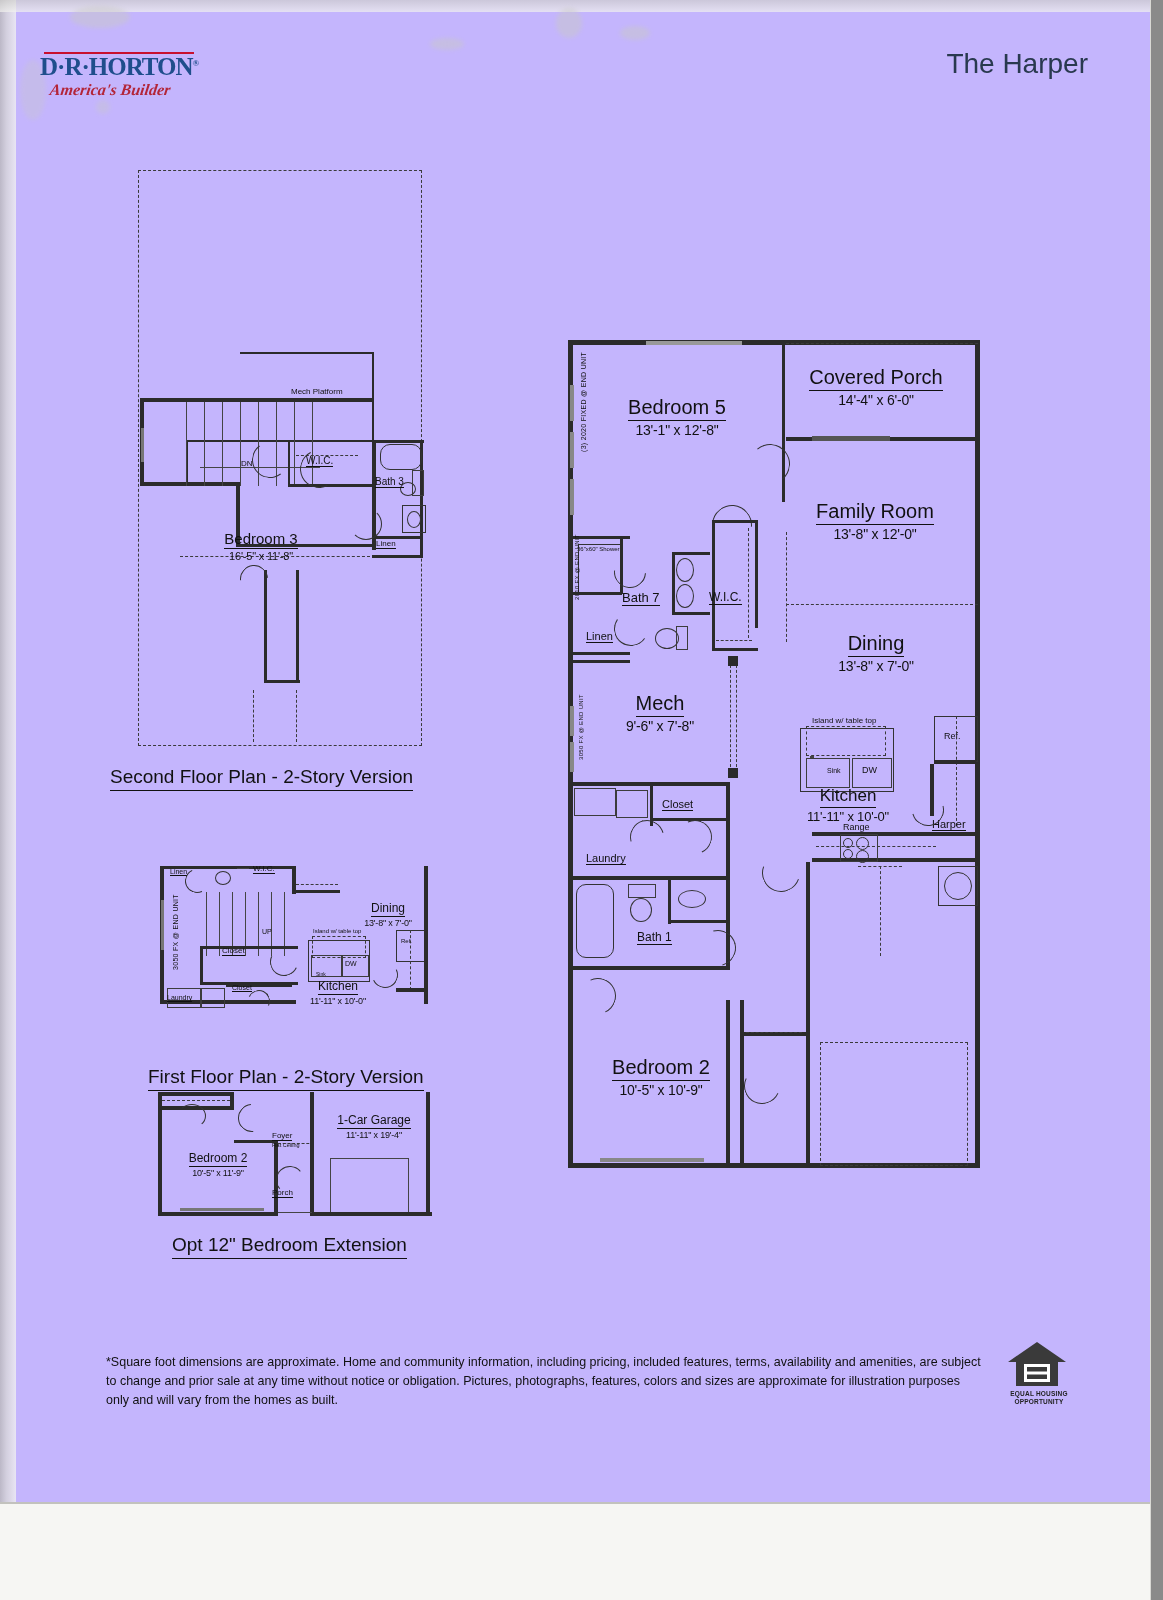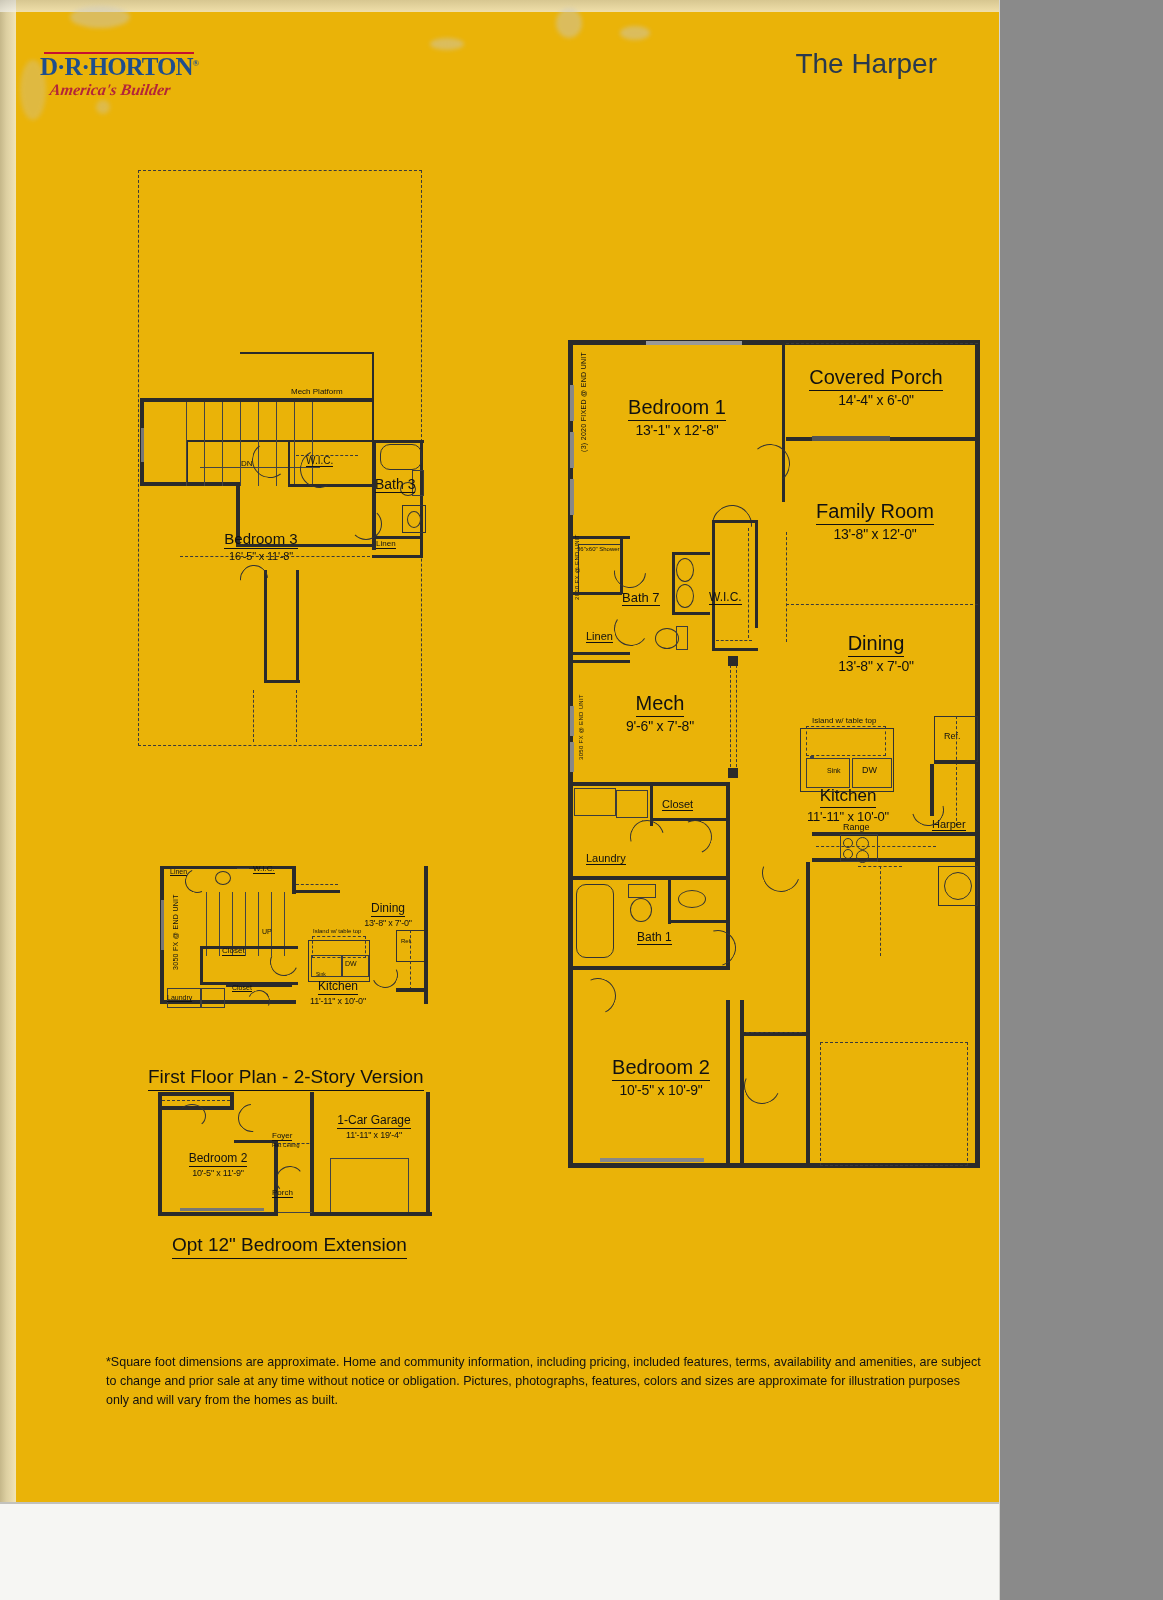--- a/index.html
+++ b/index.html
@@ -1,18 +1,18 @@
 <!DOCTYPE html>
 <html><head>
 <meta charset="utf-8">
 <style>
   html,body{margin:0;padding:0;background:#8a8a8a;}
   body{font-family:"Liberation Sans",sans-serif;}
   .page{
-    position:relative;width:999px;height:1600px;background:#eab308;overflow:hidden;
+    position:relative;width:1150px;height:1600px;background:#c4b5fd;overflow:hidden;
     box-shadow:0 0 0 1px #d8d8d4;
     text-decoration:underline;
   }
   
   .scan-edge-left{position:absolute;left:0;top:0;width:16px;height:1600px;
     background:linear-gradient(90deg,#b9b9b5 0%,#d8d8d4 40%,#f4f4f1 100%);opacity:.75;}
   .scan-edge-top{position:absolute;left:0;top:0;width:1163px;height:12px;
     background:linear-gradient(180deg,#cfcfcb 0%,#f2f2ef 100%);opacity:.7;}
   .scan-bottom-line{position:absolute;left:0;top:1502px;width:1163px;height:2px;background:#c2c2bd;}
   .scan-bottom-fill{position:absolute;left:0;top:1504px;width:1163px;height:96px;background:#f6f6f3;}
@@ -121,41 +121,42 @@
     <div class="tag tag-u" style="left:306px;top:455px;font-size:10px;">W.I.C.</div>
     <div class="door" style="left:252px;top:442px;width:34px;height:34px;transform:rotate(8deg);"></div>
     <div class="door" style="left:300px;top:450px;width:36px;height:36px;transform:rotate(18deg);"></div>
 
     <div class="wall" style="left:372px;top:440px;width:4px;height:110px;"></div>
     <div class="wall" style="left:372px;top:440px;width:52px;height:3px;"></div>
     <div class="wall" style="left:420px;top:440px;width:3px;height:118px;"></div>
     <div class="rrect" style="left:380px;top:444px;width:40px;height:24px;"></div>
     <div class="oval" style="left:400px;top:482px;width:14px;height:12px;"></div>
     <div class="boxthin" style="left:412px;top:470px;width:10px;height:24px;"></div>
-    <div class="tag tag-u" style="left:375px;top:476px;font-size:14px;">Bath 3</div>
+    <div class="tag tag-u" style="left:375px;top:476px;font-size:10px;">Bath 3</div>
     <div class="box" style="left:402px;top:505px;width:22px;height:26px;"></div>
     <div class="oval" style="left:407px;top:511px;width:12px;height:15px;"></div>
     <div class="wall" style="left:372px;top:536px;width:50px;height:3px;"></div>
     <div class="tag tag-u" style="left:376px;top:539px;font-size:8px;">Linen</div>
     <div class="wall" style="left:372px;top:555px;width:50px;height:3px;"></div>
     <div class="door" style="left:350px;top:508px;width:30px;height:30px;transform:rotate(-90deg);"></div>
 
     <div class="wall" style="left:236px;top:544px;width:140px;height:3px;"></div>
     <div class="dash-h" style="left:180px;top:556px;width:190px;"></div>
     <div class="room" style="left:201px;top:530px;width:120px;">
       <div class="rn" style="font-size:15px;">Bedroom 3</div>
       <div class="rd" style="font-size:11px;">16'-5" x 11'-8"</div>
     </div>
     <div class="wall" style="left:264px;top:570px;width:3px;height:112px;"></div>
     <div class="wall" style="left:296px;top:570px;width:3px;height:112px;"></div>
     <div class="wall" style="left:264px;top:680px;width:36px;height:3px;"></div>
     <div class="door" style="left:240px;top:565px;width:26px;height:26px;transform:rotate(130deg);"></div>
     <div class="dash-v" style="left:253px;top:690px;height:52px;"></div>
     <div class="dash-v" style="left:296px;top:690px;height:52px;"></div>
   </div>
+  <div class="caption" style="left:110px;top:766px;">Second Floor Plan - 2-Story Version</div>
 
   <div>
 
     <div class="wall" style="left:160px;top:866px;width:136px;height:3px;"></div>
     <div class="wall" style="left:160px;top:866px;width:4px;height:138px;"></div>
     <div class="wall" style="left:160px;top:1000px;width:136px;height:4px;"></div>
     <div class="wall" style="left:292px;top:866px;width:4px;height:28px;"></div>
     <div class="tag tag-u" style="left:170px;top:868px;font-size:7px;">Linen</div>
     <div class="tag tag-u" style="left:253px;top:864px;font-size:8px;">W.I.C.</div>
     <div class="dash-h" style="left:296px;top:884px;width:42px;"></div>
@@ -253,21 +254,21 @@
 
     <div class="wall" style="left:568px;top:340px;width:412px;height:5px;"></div>
     <div class="wall" style="left:568px;top:340px;width:5px;height:828px;"></div>
     <div class="wall" style="left:975px;top:340px;width:5px;height:828px;"></div>
     <div class="wall" style="left:568px;top:1163px;width:412px;height:5px;"></div>
 
     <div class="thin" style="left:646px;top:341px;width:96px;height:4px;background:#999;"></div>
     <div class="wall" style="left:782px;top:340px;width:3px;height:102px;"></div>
     <div class="wall" style="left:782px;top:440px;width:3px;height:62px;"></div>
     <div class="room" style="left:612px;top:396px;width:130px;">
-      <div class="rn">Bedroom 1</div>
+      <div class="rn">Bedroom 5</div>
       <div class="rd">13'-1" x 12'-8"</div>
     </div>
     <div class="tag-vert" style="left:580px;top:452px;">(3) 2020 FIXED @ END UNIT</div>
     <div class="thin" style="left:570px;top:385px;width:4px;height:36px;background:#888;"></div>
     <div class="thin" style="left:570px;top:432px;width:4px;height:36px;background:#888;"></div>
     <div class="thin" style="left:570px;top:479px;width:4px;height:36px;background:#888;"></div>
     <div class="door" style="left:750px;top:444px;width:38px;height:38px;transform:rotate(185deg);"></div>
     <div class="door" style="left:712px;top:505px;width:38px;height:38px;transform:rotate(140deg);"></div>
 
     <div class="room" style="left:800px;top:366px;width:152px;">

